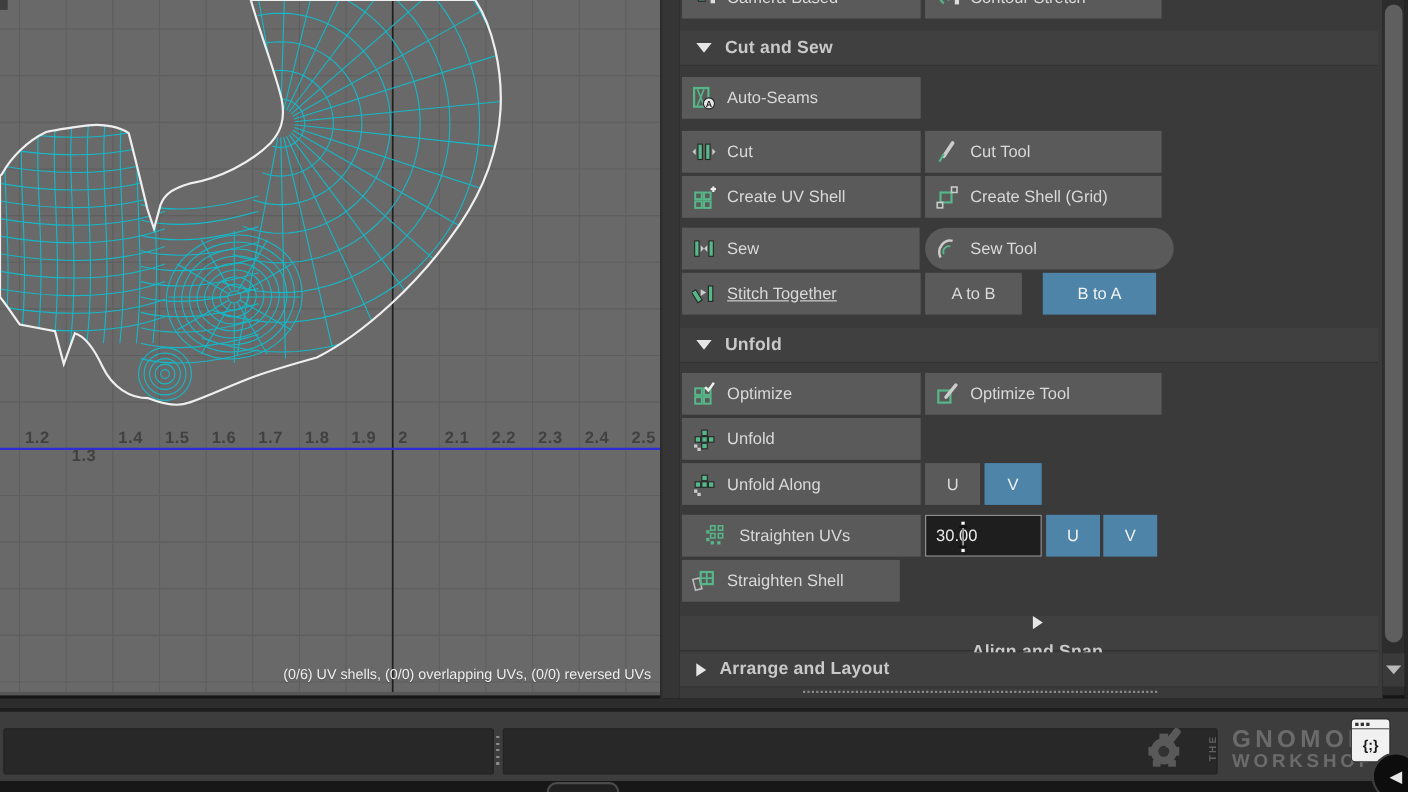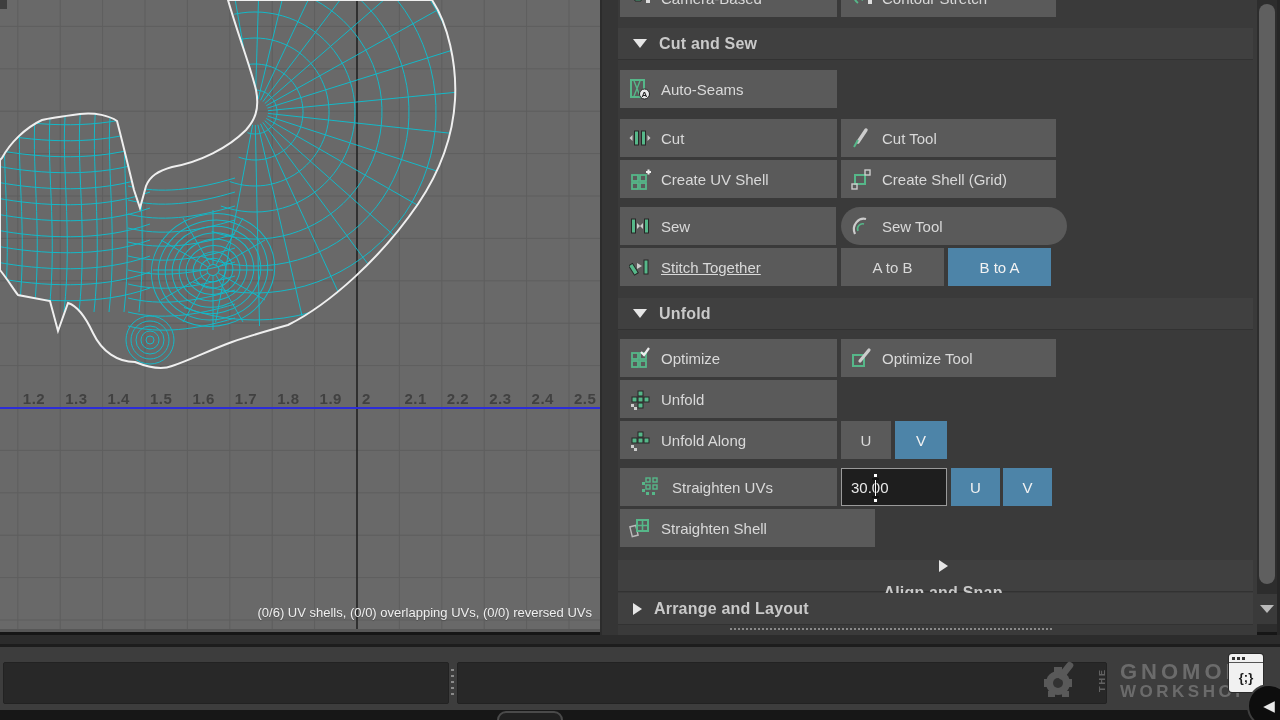--- a/index.html
+++ b/index.html
@@ -220,21 +220,21 @@
           <circle cx="150" cy="340" r="4" fill="none" stroke="#14b9c8" stroke-width="1"></circle>
           <circle cx="150" cy="340" r="9" fill="none" stroke="#14b9c8" stroke-width="1"></circle>
           <circle cx="150" cy="340" r="14" fill="none" stroke="#14b9c8" stroke-width="1"></circle>
           <circle cx="150" cy="340" r="19" fill="none" stroke="#14b9c8" stroke-width="1"></circle>
           <circle cx="150" cy="340" r="24" fill="none" stroke="#14b9c8" stroke-width="1"></circle>
         </g>
       <path id="shell-outline" d="M 228,0 C 238,35 250,65 256,90 C 260,110 254,121 246,130 C 228,148 200,162 172,167 C 158,171 150,176 146,186 L 140,208 L 134,190 C 128,165 122,140 117,121 C 110,116 95,112 80,114 C 65,116 50,118 42,120 C 25,128 10,143 2,158 L 0,160 L 0,270 C 8,280 14,290 18,295 L 50,301 L 58,331 L 68,303 C 78,306 86,318 93,333 C 102,352 118,362 135,362 C 150,368 162,370 172,366 C 190,360 210,350 232,342 C 252,335 270,330 288,325 C 330,304 381,258 418,204 C 441,170 453,135 455,100 C 457,64 448,24 432,0 Z" fill="none" stroke-width="2" stroke="#efefef"></path>
     </svg>
     <div id="axis-labels">
         <span class="axis-label" style="left: 22.8px;">1.2</span>
-        <span class="axis-label" style="left: 65.2px;">1.3</span>
+        <span class="axis-label" style="left: 65.2px; margin-top: 16px;">1.3</span>
         <span class="axis-label" style="left: 107.6px;">1.4</span>
         <span class="axis-label" style="left: 150px;">1.5</span>
         <span class="axis-label" style="left: 192.4px;">1.6</span>
         <span class="axis-label" style="left: 234.8px;">1.7</span>
         <span class="axis-label" style="left: 277.2px;">1.8</span>
         <span class="axis-label" style="left: 319.6px;">1.9</span>
         <span class="axis-label" style="left: 362px;">2</span>
         <span class="axis-label" style="left: 404.4px;">2.1</span>
         <span class="axis-label" style="left: 446.8px;">2.2</span>
         <span class="axis-label" style="left: 489.2px;">2.3</span>
@@ -358,21 +358,21 @@
     <div class="btn" style="left:2px; top:248px; width:217px;text-decoration:underline;">
       <span class="icon">
         <svg width="22" height="22">
             <rect x="2" y="8" width="4.5" height="11" fill="#56b789" stroke="#262626" transform="rotate(-32 4 13)"></rect>
             <path d="M8,7 L13,10 L8,13 Z" fill="#cccccc"></path>
             <rect x="15" y="4" width="4" height="14" fill="#56b789" stroke="#262626"></rect>
           </svg>
       </span>
       <span>Stitch Together</span>
     </div>
-    <div class="btn center" style="left:223px; top:248px; width:103px;">
+    <div class="btn center" style="left:223px; top:248px; width:88px;">
       <span>A to B</span>
     </div>
     <div class="btn blue" style="left:330px; top:248px; width:103px;">
       <span>B to A</span>
     </div>
 
     <div class="sec-h" style="top:298px;">
       <span class="tri-down"></span>
       <span class="title">Unfold</span>
     </div>
@@ -458,21 +458,21 @@
         <path d="M5.5,6 v16" stroke="#ffffff" stroke-width="1" fill="none"></path>
       </svg>
     </div>
     <div class="btn blue" style="left:333px; top:468px; width:49px;">
       <span>U</span>
     </div>
     <div class="btn blue" style="left:385px; top:468px; width:49px;">
       <span>V</span>
     </div>
 
-    <div class="btn" style="left:2px; top:509px; width:255px;">
+    <div class="btn" style="left:2px; top:509px; width:198px;">
       <span class="icon">
         <svg width="22" height="22">
             <rect x="2" y="9" width="6" height="10" fill="none" stroke="#bbbbbb" stroke-width="1.4" transform="rotate(-14 5 14)"></rect>
             <rect x="8" y="3" width="11" height="11" fill="none" stroke="#56b789" stroke-width="2"></rect>
             <path d="M13.5,3 v11 M8,8.5 h11" stroke="#56b789" stroke-width="1.6"></path>
           </svg>
       </span>
       <span>Straighten Shell</span>
     </div>
 

